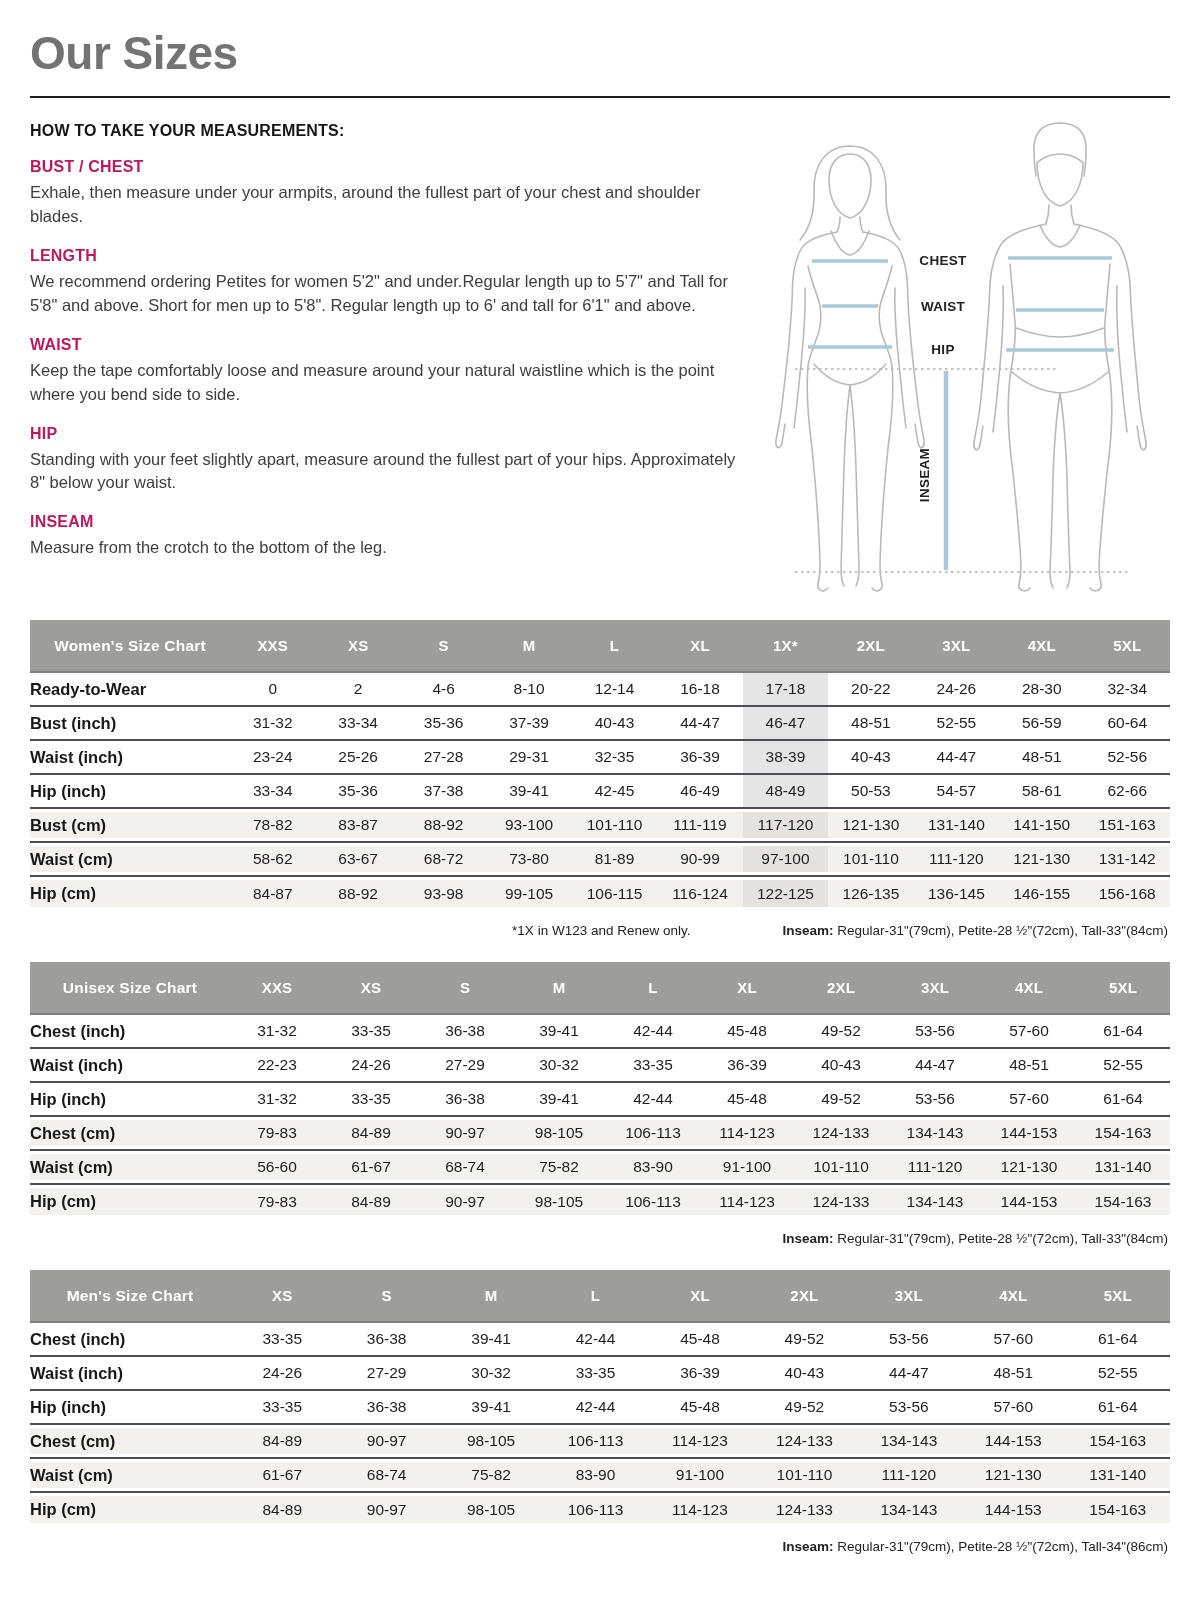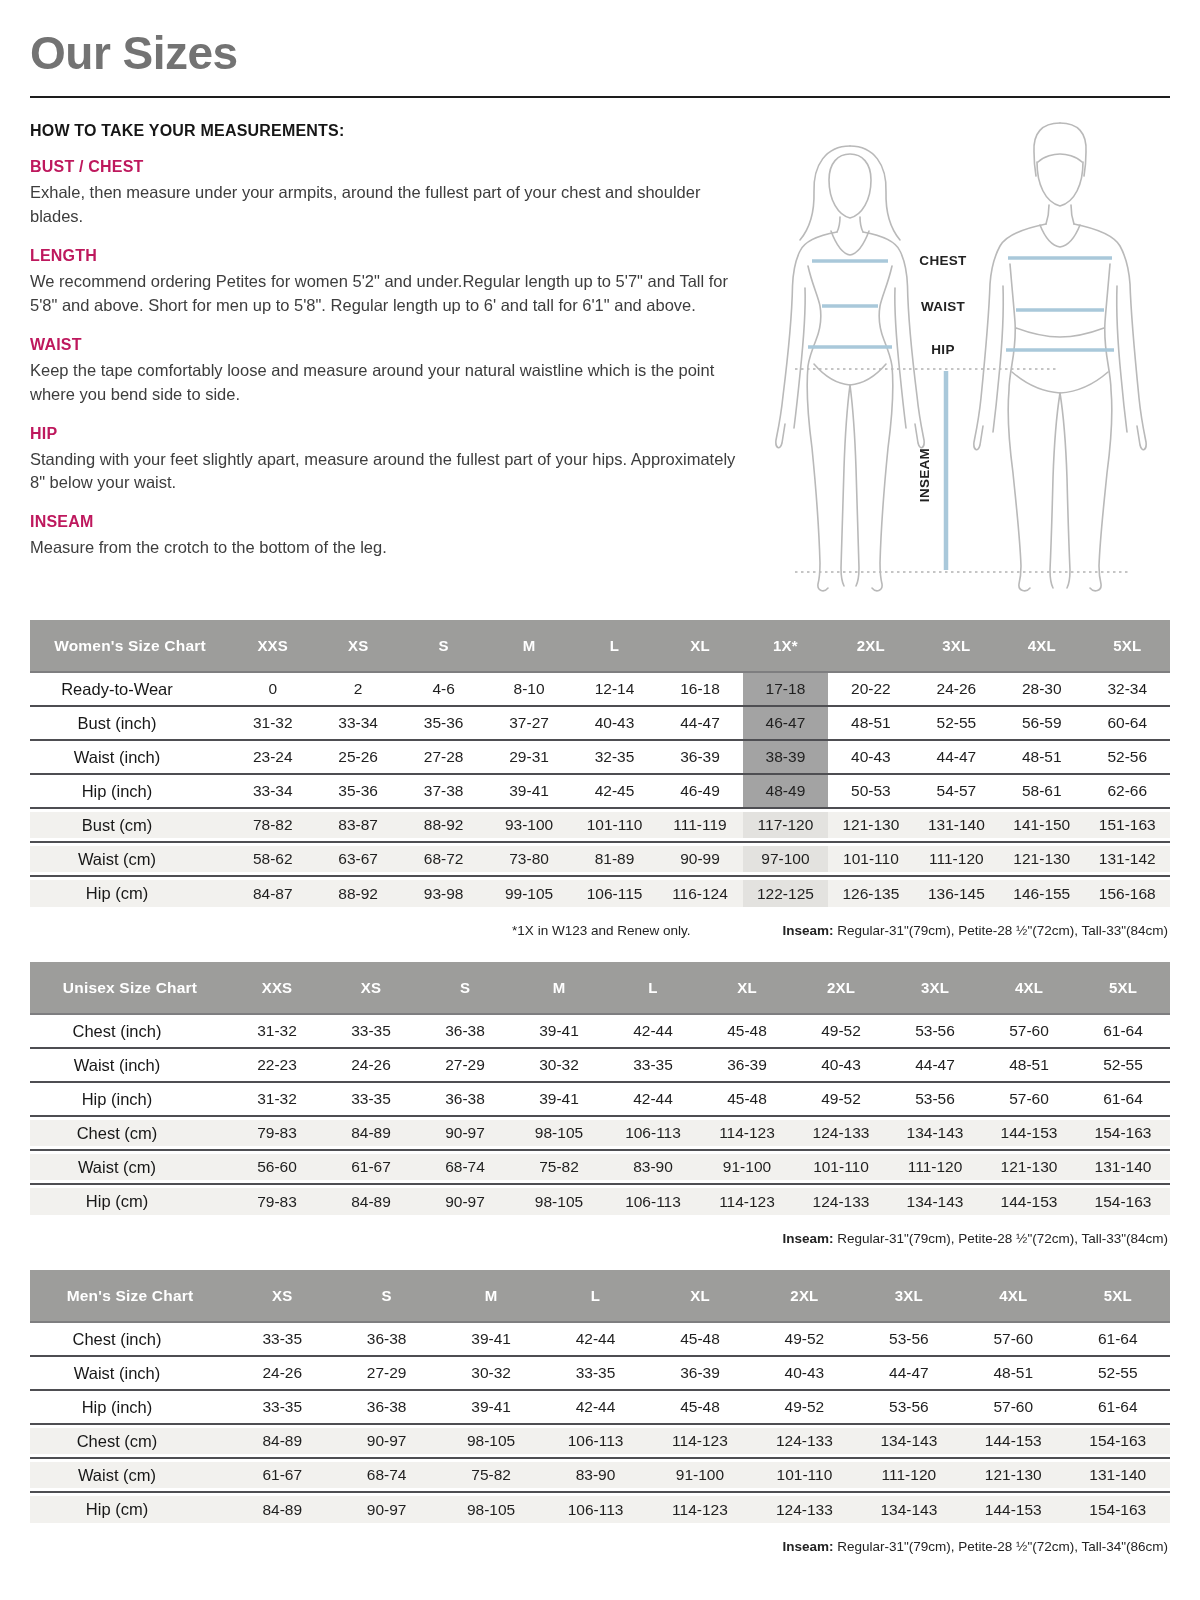--- a/index.html
+++ b/index.html
@@ -47,30 +47,30 @@
   table.size-table { width: 100%; border-collapse: collapse; table-layout: fixed; }
   table.size-table thead th {
     background: #9d9d9b; color: #ffffff; font-weight: 700; font-size: 15px;
     height: 52px; letter-spacing: .2px;
   }
   table.size-table thead th.corner { width: 200px; font-size: 15.5px; font-weight: 600; }
   table.size-table thead tr { border-bottom: 2px solid #7e7e80; }
   table.size-table tbody tr { height: 34px; }
   table.size-table tbody tr:not(:last-child) { border-bottom: 2px solid #4e4e52; }
   table.size-table tbody th {
-    text-align: center; padding-right: 26px; font-weight: 400;
+    text-align: left; padding-right: 26px; font-weight: 700;
     font-size: 16.5px; color: #171717;
   }
   table.size-table tbody td { text-align: center; font-size: 15.5px; color: #1f1f1f; }
   table.size-table tbody tr.shaded th,
   table.size-table tbody tr.shaded td {
     background: #f2f1ee;
     box-shadow: inset 0 3px 0 #ffffff, inset 0 -3px 0 #ffffff;
   }
-  table.size-table tbody td.hl { background: #a3a3a3; }
+  table.size-table tbody td.hl { background: #e5e5e5; }
   table.size-table tbody tr.shaded td.hl {
     background: #e3e2df;
     box-shadow: inset 0 3px 0 #ffffff, inset 0 -3px 0 #ffffff;
   }
 
   .footnote {
     display: flex; justify-content: flex-end; align-items: baseline; gap: 92px;
     margin: 13px 2px 0 0; font-size: 13.5px; color: #232323;
   }
   .footnote b { font-weight: 800; }
@@ -204,21 +204,21 @@
             <td>20-22</td>
             <td>24-26</td>
             <td>28-30</td>
             <td>32-34</td>
           </tr>
           <tr>
             <th>Bust (inch)</th>
             <td>31-32</td>
             <td>33-34</td>
             <td>35-36</td>
-            <td>37-27</td>
+            <td>37-39</td>
             <td>40-43</td>
             <td>44-47</td>
             <td class="hl">46-47</td>
             <td>48-51</td>
             <td>52-55</td>
             <td>56-59</td>
             <td>60-64</td>
           </tr>
           <tr>
             <th>Waist (inch)</th>

